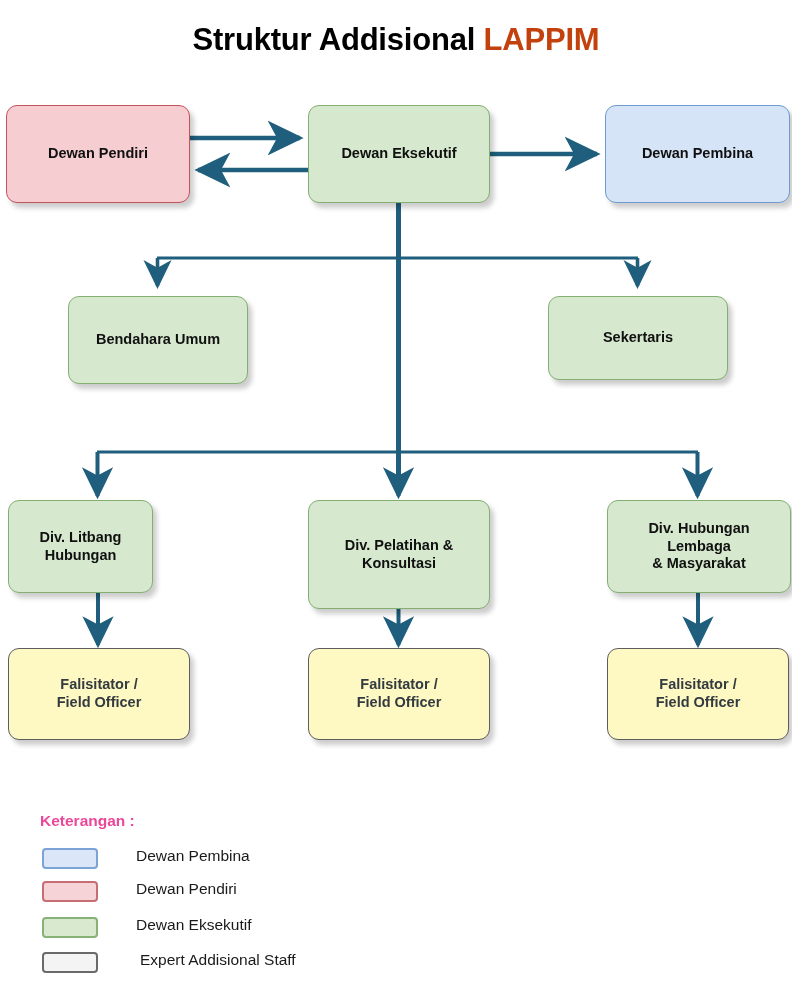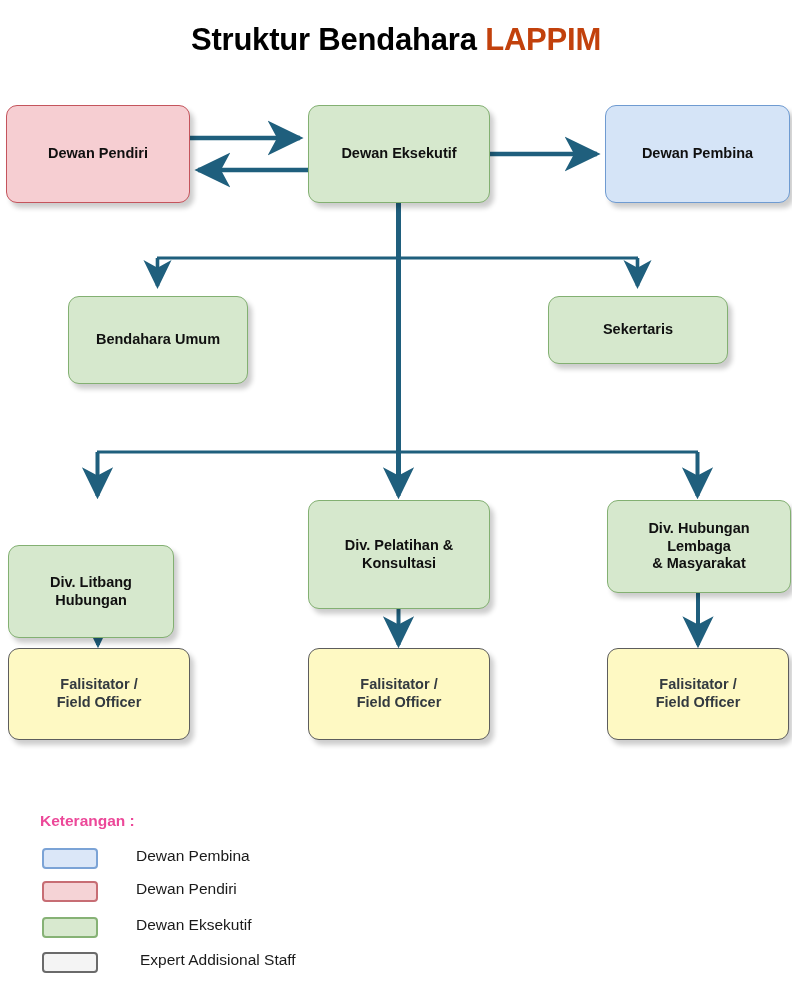--- a/index.html
+++ b/index.html
@@ -51,21 +51,21 @@
   .legend-label{
     position:absolute;left:136px;font-size:15.5px;color:#1a1a1a;white-space:nowrap;
   }
 </style>
 </head>
 <body>
 
 <div id="canvas">
 
   <div class="title">
-    <span>Struktur Bendahara </span><span class="accent">LAPPIM</span>
+    <span>Struktur Addisional </span><span class="accent">LAPPIM</span>
   </div>
 
   <svg id="wires" viewBox="0 0 792 990" width="792" height="990">
     <defs>
       <marker id="ah" markerWidth="9" markerHeight="9" refX="7.2" refY="4.5" orient="auto" markerUnits="strokeWidth">
         <path d="M0,0.6 L8,4.5 L0,8.4 L2.1,4.5 Z" fill="#1f5f7d"></path>
       </marker>
     </defs>
 
     <line x1="190" y1="138" x2="300" y2="138" stroke="#1f5f7d" stroke-width="4.5" marker-end="url(#ah)"></line>
@@ -100,25 +100,25 @@
   </div>
 
   <div class="node blue" style="left:605px;top:105px;width:185px;height:98px;">
     <span>Dewan Pembina</span>
   </div>
 
   <div class="node green" style="left:68px;top:296px;width:180px;height:88px;justify-content:center;">
     <span>Bendahara Umum</span>
   </div>
 
-  <div class="node green" style="left:548px;top:296px;width:180px;height:68px;">
+  <div class="node green" style="left:548px;top:296px;width:180px;height:84px;">
     <span>Sekertaris</span>
   </div>
 
-  <div class="node green" style="left:8px;top:500px;width:166px;height:93px;margin-top:45px;">
+  <div class="node green" style="left:8px;top:500px;width:145px;height:93px;">
     <div>
       <div>Div. Litbang</div>
       <div>Hubungan</div>
     </div>
   </div>
 
   <div class="node green" style="left:308px;top:500px;width:182px;height:109px;justify-content:center;">
     <div>
       <div>Div. Pelatihan &amp;</div>
       <div>Konsultasi</div>

